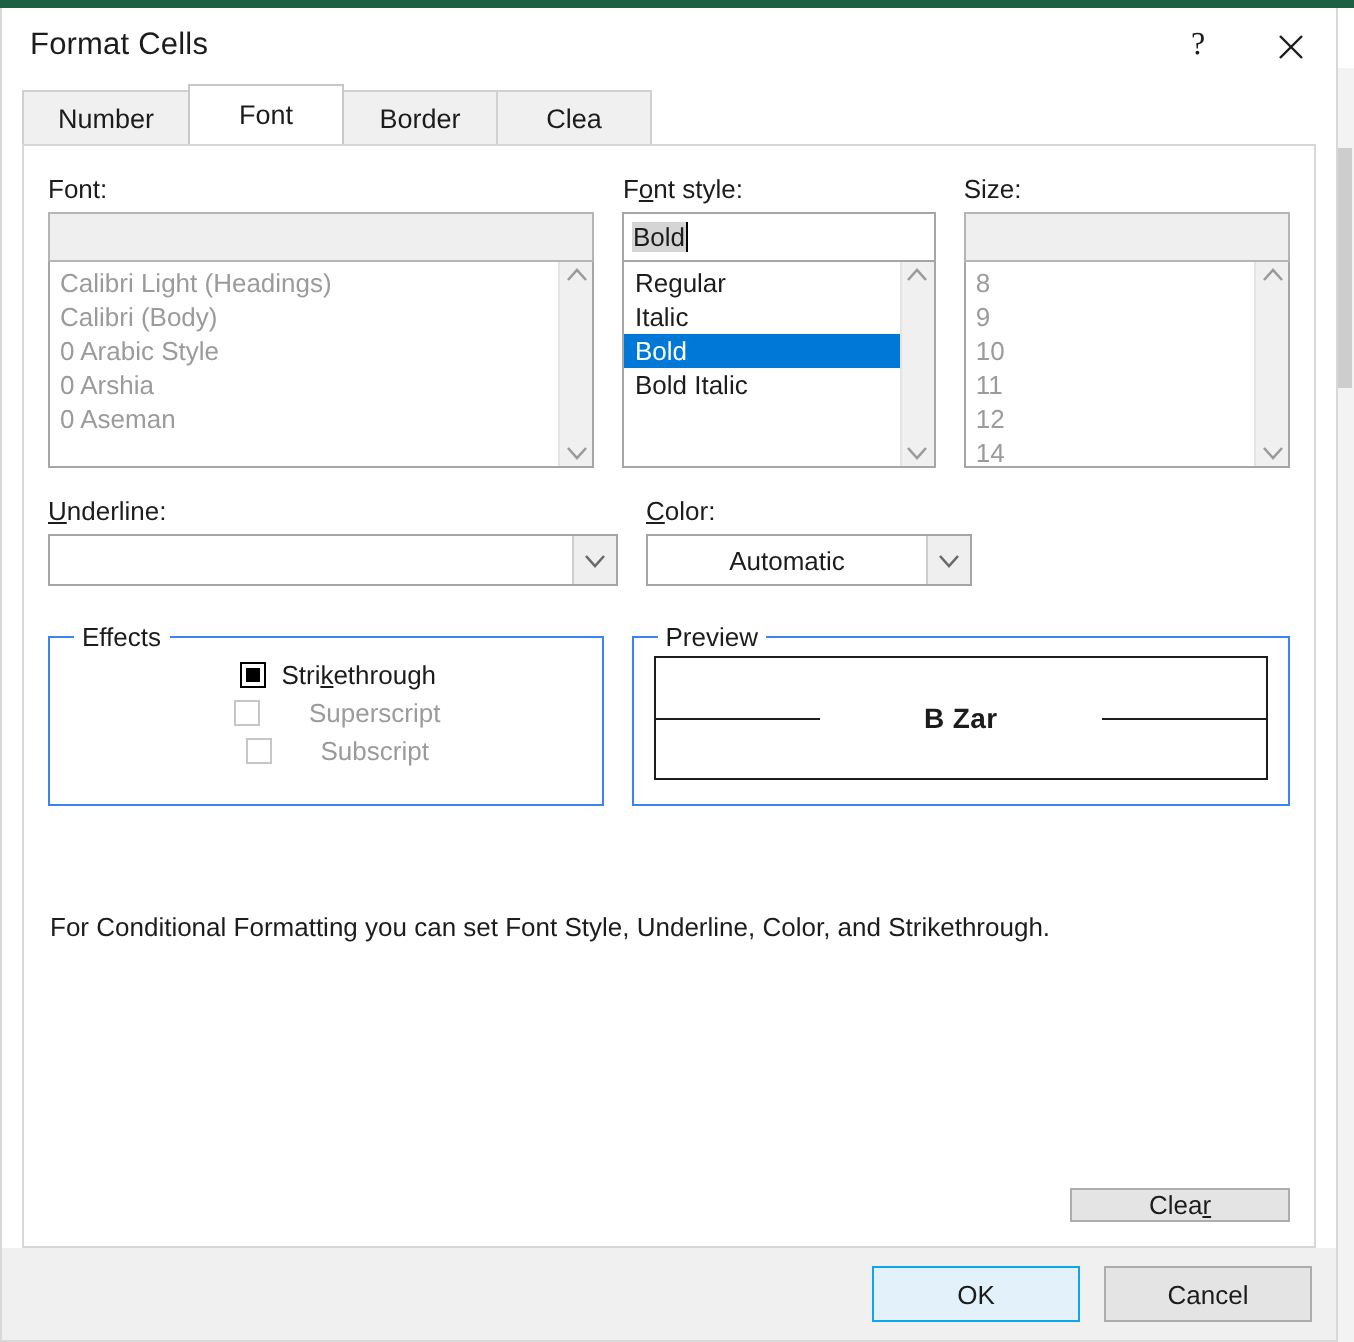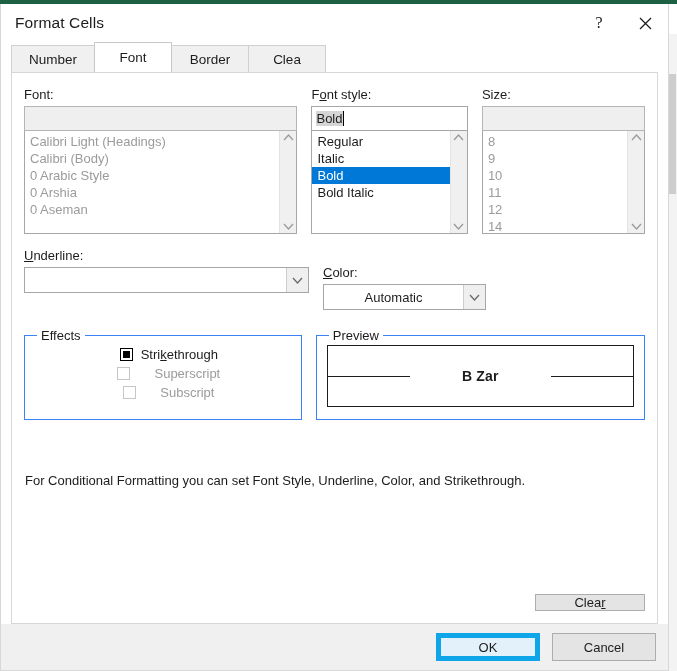--- a/index.html
+++ b/index.html
@@ -159,21 +159,21 @@
     background: #f0f0f0;
     border-left: 1px solid #e3e3e3;
     display: flex; flex-direction: column; justify-content: space-between;
     align-items: center; padding: 3px 0;
   }
   .scrollbar svg { display: block; }
 
   
   .row-mid { display: flex; gap: 14px; margin-top: 14px; }
   .col-underline { width: 285px; }
-  .col-color { width: 163px; margin-top: 17px; }
+  .col-color { width: 163px; }
 
   .combo {
     height: 26px; border: 1px solid #a6a6a6; background: #ffffff;
     display: flex; align-items: stretch;
   }
   .combo .cval {
     flex: 1 1 auto; display: flex; align-items: center; justify-content: center;
     font-size: 13px; color: #1c1c1c;
   }
   .combo .cval.left { justify-content: flex-start; padding-left: 5px; }
@@ -255,21 +255,21 @@
   .btn u { text-decoration: underline; }
 
   
   .bottombar {
     flex: 0 0 46px; height: 46px;
     background: #f0f0f0;
     display: flex; align-items: center; justify-content: flex-end;
     padding-right: 12px; gap: 12px;
   }
   .btn-ok {
-    background: #e3f1fb; border: 5px solid #0ea5e9;
+    background: #e3f1fb; border: 1px solid #0ea5e9;
     min-width: 104px; height: 28px;
   }
   .btn-cancel {
     background: #e4e4e4; border: 1px solid #adadad;
     min-width: 104px; height: 28px;
   }
 </style>
 </head>
 <body>
 

